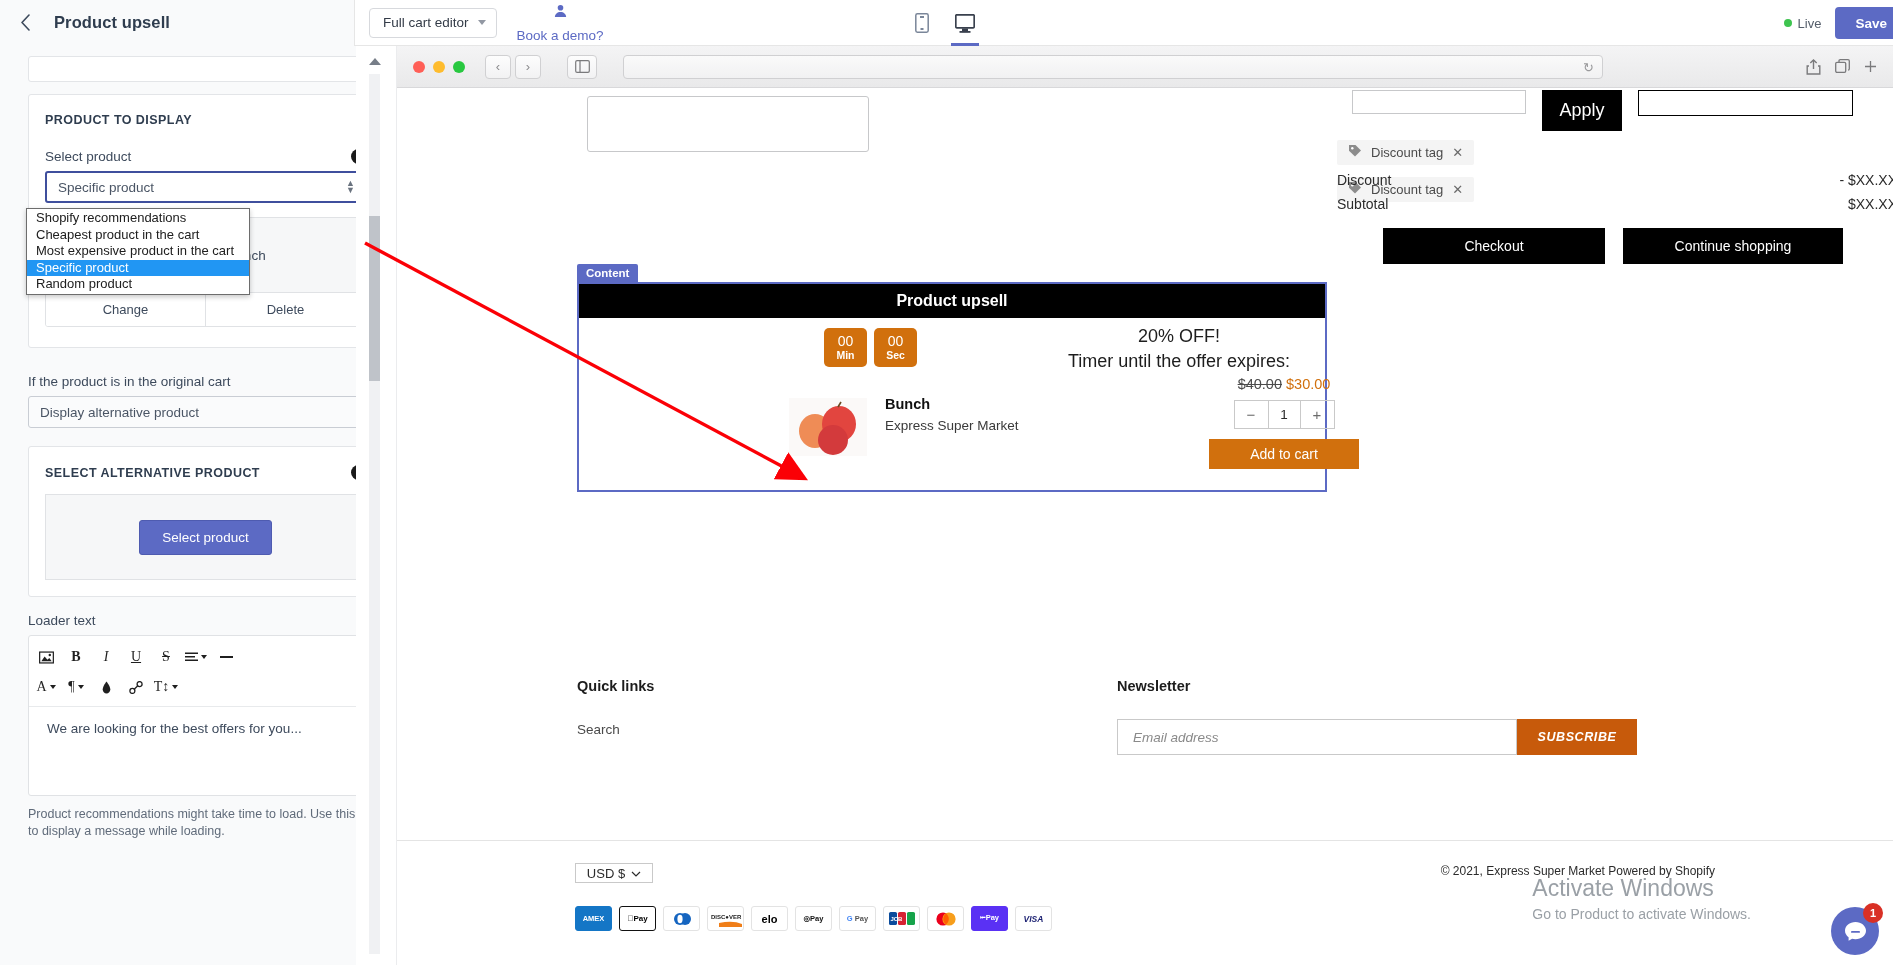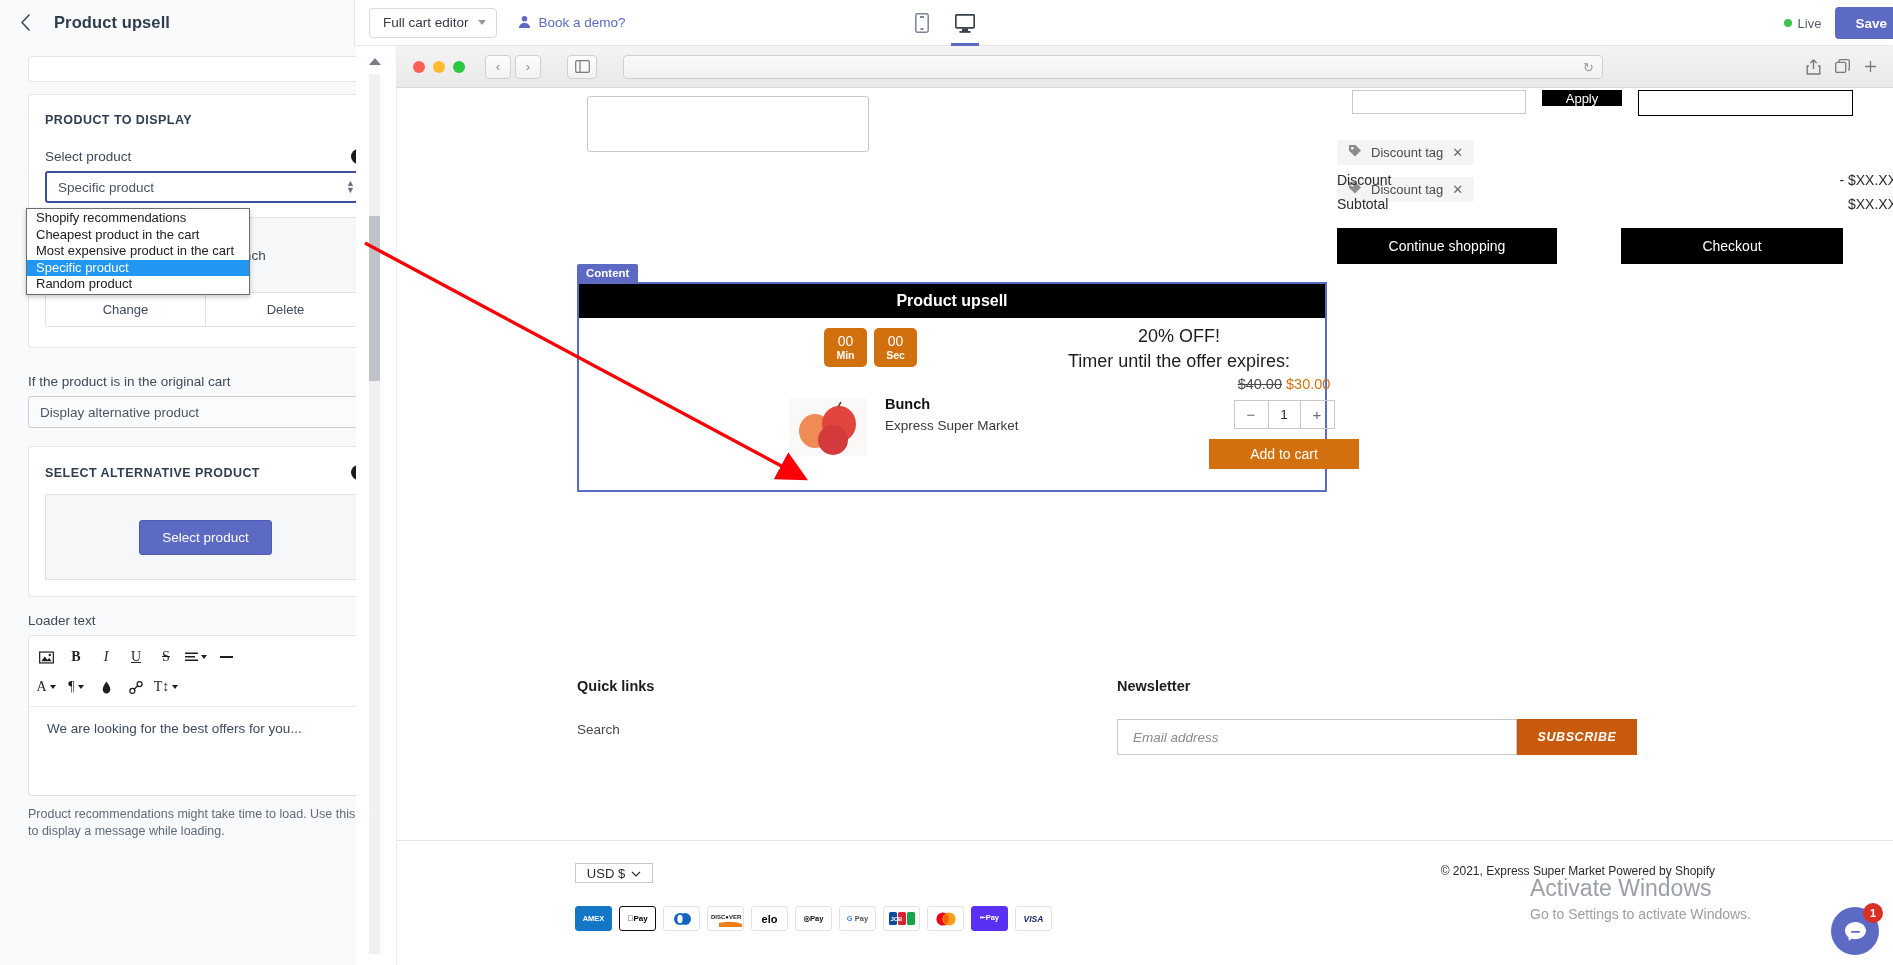--- a/index.html
+++ b/index.html
@@ -37,21 +37,21 @@
     border: 1px solid #d7d9dd; border-radius: 4px;
     height: 30px; padding: 0 10px 0 13px;
     font-size: 13.5px; color: #333b47; background: #fff; cursor: pointer;
   }
   .caret-dn {
     width: 0; height: 0; border-left: 4.5px solid transparent;
     border-right: 4.5px solid transparent; border-top: 5px solid #9298a3;
   }
   .book-demo {
     margin-left: 20px; display: flex; align-items: center; gap: 7px;
-    color: #5c6ac4; font-size: 13.5px; cursor: pointer;
+    color: #5c6ac4; font-size: 13.5px; cursor: pointer; flex-direction: column;
   }
   .device-group {
     position: absolute; left: 905px; top: 0; height: 46px;
     display: flex; align-items: center; gap: 9px;
   }
   .device-btn {
     width: 34px; height: 46px; display: flex; align-items: center;
     justify-content: center; cursor: pointer; position: relative;
   }
   .device-btn.active::after {
@@ -242,21 +242,21 @@
 
   
   .cart-top { position: relative; padding: 0 120px 0 190px; }
   .cart-note-box {
     position: absolute; left: 190px; top: 8px; width: 282px; height: 56px;
     border: 1px solid #c7c8ca; border-radius: 3px; background: #fff;
   }
   .disc-apply-row { position: absolute; left: 955px; top: 2px; display: flex; gap: 16px; }
   .disc-input { width: 174px; height: 24px; border: 1px solid #c7c8ca; background: #fff; }
   .apply-btn {
-    width: 80px; height: 16px; background: #000; color: #fff; font-size: 13px;
+    width: 80px; height: 41px; background: #000; color: #fff; font-size: 18px;
     display: flex; align-items: center; justify-content: center; cursor: pointer;
   }
   .disc-input2 { width: 215px; height: 26px; border: 1px solid #000; background: #fff; }
 
   .disc-tags { position: absolute; left: 940px; top: 52px; display: flex; gap: 12px; flex-direction: column; }
   .disc-tag {
     background: #f4f4f4; border-radius: 2px; height: 25px; padding: 0 11px;
     display: flex; align-items: center; gap: 9px;
     font-size: 13px; color: #4b4b4b; cursor: pointer;
   }
@@ -649,22 +649,22 @@
               <span>Discount</span>
               <span>- $XX.XX</span>
             </div>
             <div class="totals-row">
               <span>Subtotal</span>
               <span>$XX.XX</span>
             </div>
           </div>
 
           <div class="cta-row">
+            <div class="cta-btn" style="width:222px;margin-left:46px">Checkout</div>
             <div class="cta-btn">Continue shopping</div>
-            <div class="cta-btn" style="width:222px;margin-left:46px">Checkout</div>
           </div>
         </div>
 
         <div class="upsell">
           <div class="upsell-badge">Content</div>
           <div class="upsell-header">Product upsell</div>
           <div class="upsell-body">
 
             <div class="timer-group">
               <div class="timer-cell">
@@ -790,21 +790,21 @@
             </div>
         </div>
 
         <div class="copyright">
           <span>© 2021, Express Super Market</span>
           <span>Powered by Shopify</span>
         </div>
 
         <div class="wm">
           <div class="wm-1">Activate Windows</div>
-          <div class="wm-2">Go to Settings to activate Windows.</div>
+          <div class="wm-2">Go to Product to activate Windows.</div>
         </div>
 
         <div class="chat-bubble">
           <svg width="25" height="25" viewBox="0 0 25 25">
               <path d="M12.5 3C6.7 3 2 6.9 2 11.7c0 2.6 1.4 4.9 3.6 6.5v3.6l3.5-2a12.7 12.7 0 0 0 3.4.4c5.8 0 10.5-3.9 10.5-8.5S18.3 3 12.5 3z" fill="#fff"></path>
               <rect x="8" y="12" width="9" height="1.8" rx="0.9" fill="#5c6ac4"></rect>
             </svg>
         </div>
         <div class="chat-count">1</div>
       </div>

